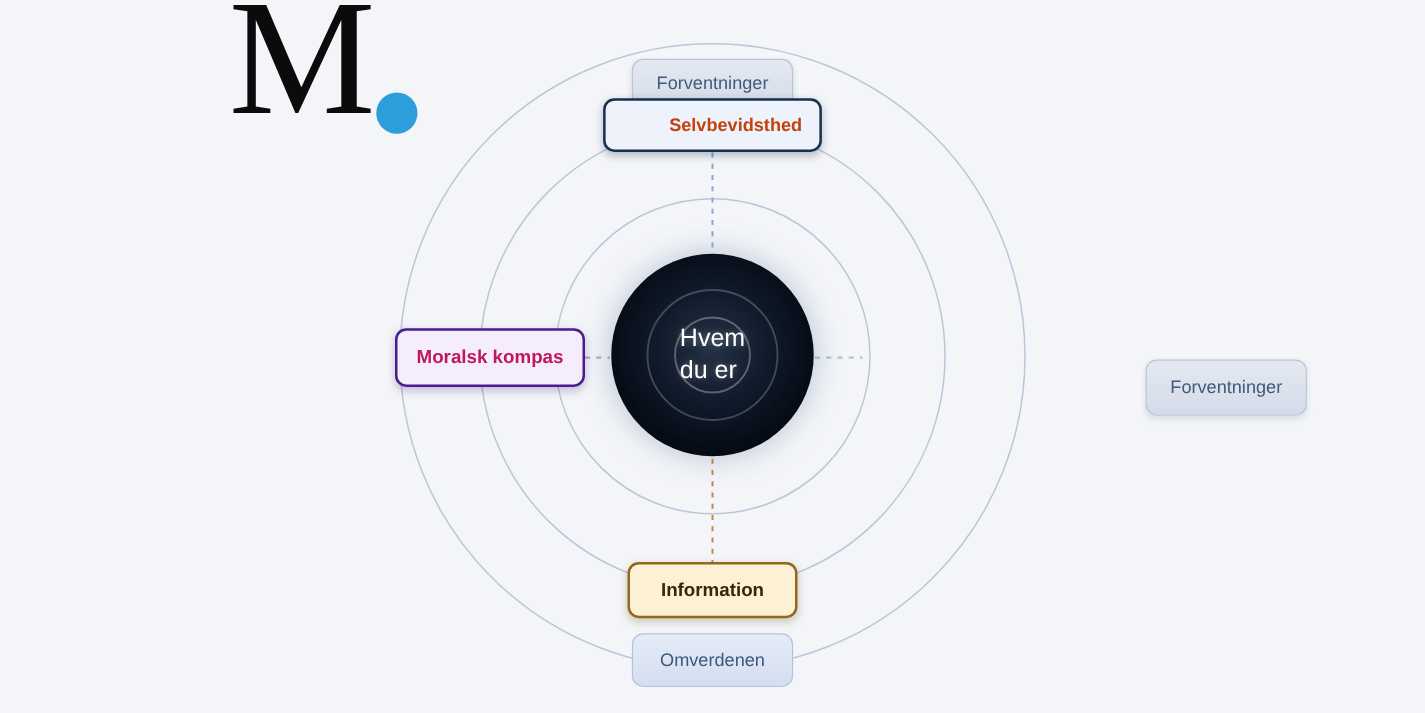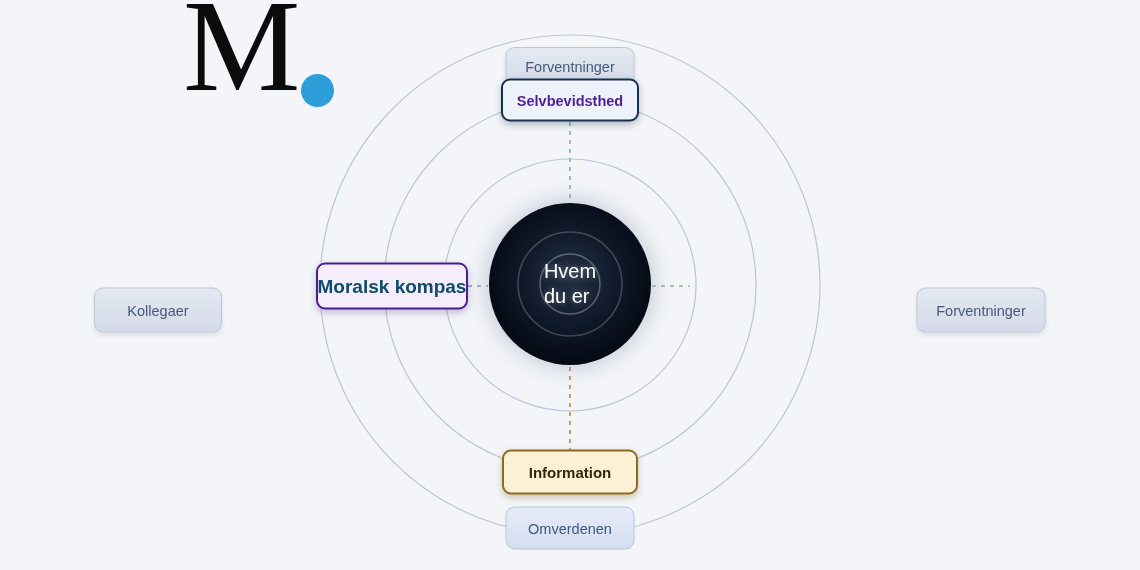--- a/index.html
+++ b/index.html
@@ -35,26 +35,26 @@
     background: linear-gradient(#e4e9f1, #d4dbe8);
     border: 1px solid #b9c4d7;
     color: #44597a;
     box-shadow: 0 2px 5px rgba(70,90,130,0.18), 0 0 10px rgba(255,255,255,0.8);
     margin-top: 24px;
   }
   .node.accent { font-weight: 600; }
 
   #node-forventninger { left: 570px; top: 43px;  width: 127px; height: 38px; }
   #node-selvbevidsthed{ left: 570px; top: 100px; width: 134px; height: 39px;
-    background: #eef3fb; border: 2.5px solid #16314f; color: #4c1d95;
-    box-shadow: 0 3px 7px rgba(20,40,70,0.28); }
+    background: #eef3fb; border: 2.5px solid #16314f; color: #c2410c;
+    box-shadow: 0 3px 7px rgba(20,40,70,0.28); padding-left: 37px; }
   #node-kollegaer     { left: 158px; top: 286px; width: 126px; height: 43px; }
   #node-moralsk-kompas{ left: 392px; top: 286px; width: 148px; height: 43px;
-    background: #f6edfc; border: 2.5px solid #4a1d8f; color: #0c4a6e;
-    box-shadow: 0 3px 7px rgba(60,20,120,0.25); font-size: 19px; }
+    background: #f6edfc; border: 2.5px solid #4a1d8f; color: #be185d;
+    box-shadow: 0 3px 7px rgba(60,20,120,0.25); font-size: 15px; }
   #node-transparens   { left: 757px; top: 286px; width: 131px; height: 43px;
     background: #e3f7ec; border: 2.5px solid #14532d; color: #11301d;
     box-shadow: 0 3px 7px rgba(10,60,35,0.25); font-size: 15px; }
   #node-organisationen{ left: 981px; top: 286px; width: 127px; height: 43px; }
   #node-information   { left: 570px; top: 472px; width: 132px; height: 41px;
     background: #fcf1d4; border: 2.5px solid #8f6a1e; color: #33270c;
     box-shadow: 0 3px 7px rgba(110,80,20,0.28); font-size: 15px; }
   #node-omverdenen    { left: 570px; top: 528px; width: 127px; height: 41px;
     background: linear-gradient(#e5ecf7, #d5def0); border: 1px solid #b3c2dc; color: #3d5880; }
 
@@ -109,21 +109,20 @@
 
   <div class="center-label">
     <div>Hvem</div>
     <div>du er</div>
   </div>
 
   <div class="node grey" id="node-forventninger">Forventninger</div>
 
   <div class="node accent" id="node-selvbevidsthed">Selvbevidsthed</div>
 
-  <div class="node grey" id="node-kollegaer">Kollegaer</div>
 
   <div class="node accent" id="node-moralsk-kompas">Moralsk kompas</div>
 
 
   <div class="node grey" id="node-organisationen">Forventninger</div>
 
   <div class="node accent" id="node-information">Information</div>
 
   <div class="node" id="node-omverdenen">Omverdenen</div>
 

